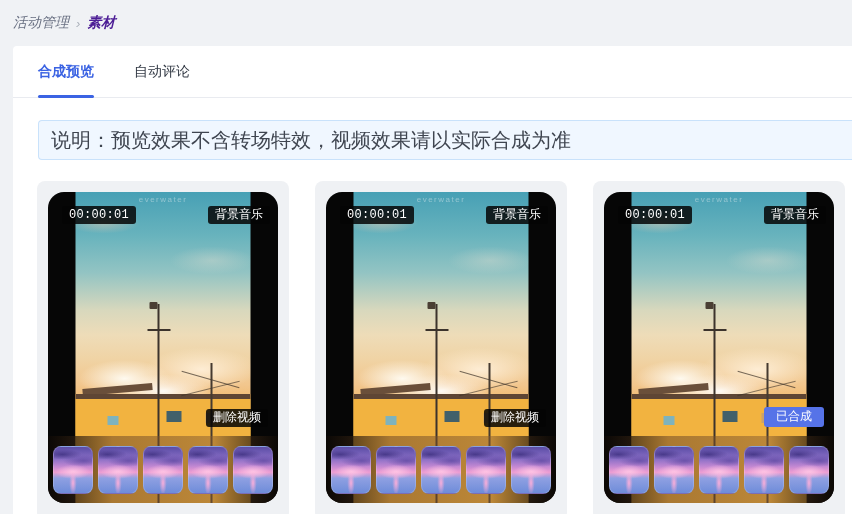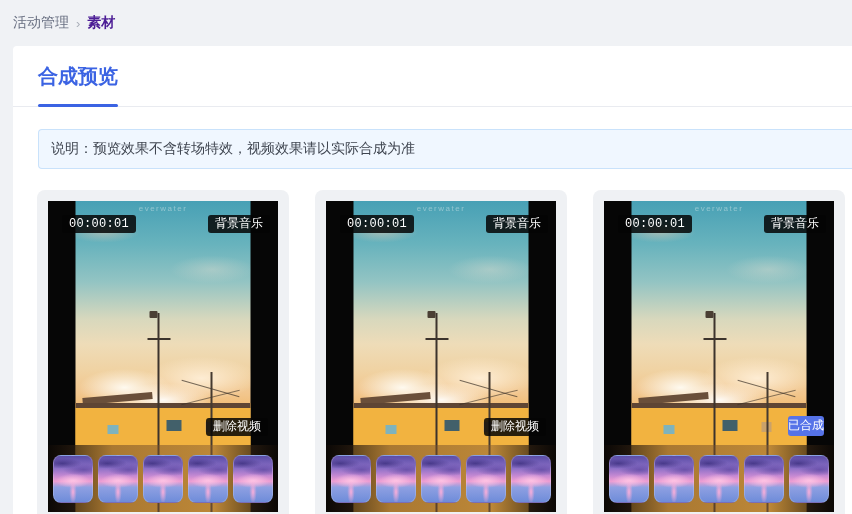--- a/index.html
+++ b/index.html
@@ -1,39 +1,39 @@
 <!DOCTYPE html>
 <html><head>
 <meta charset="utf-8">
 <style>
   * { margin:0; padding:0; box-sizing:border-box; }
   html,body { width:852px; height:514px; overflow:hidden; font-family:"Liberation Sans", sans-serif; background:#f0f2f5; }
 
   
-  .topbar { height:46px; display:flex; align-items:center; padding-left:13px; font-size:14px; }
+  .topbar { height:46px; display:flex; align-items:center; padding-left:13px; font-size:14px;font-style:italic; }
   .crumb { color:#697082; cursor:pointer; }
   .crumb-sep { color:#a9afb9; margin:0 7px; font-size:13px; }
   .crumb-current { color:#4c1d95; font-weight:700; }
 
   
   .panel { position:absolute; left:13px; top:46px; right:0; height:490px; background:#ffffff; border-top-left-radius:4px; }
 
   
   .tabs { display:flex; gap:40px; padding-left:25px; border-bottom:1px solid #e9ebf0; }
-  .tab { font-size:20px; color:#333a45; padding:17px 0 16px; position:relative; cursor:pointer; }
+  .tab { font-size:14px; color:#333a45; padding:17px 0 16px; position:relative; cursor:pointer; }
   .tab.active { color:#3b63e3; font-weight:700; }
   .tab.active::after { content:""; position:absolute; left:0; right:0; bottom:-1px; height:3px; background:#3b63e3; border-radius:2px; }
 
   
-  .notice { margin:22px 0 0 25px; height:40px; background:#f0f7ff; border:1px solid #c9e2fb; border-right:none; border-radius:4px 0 0 4px; display:flex; align-items:center; padding-left:12px; font-size:14px; color:#3f4550; }
+  .notice { margin:22px 0 0 25px; height:40px; background:#f0f7ff; border:1px solid #c9e2fb; border-right:none; border-radius:4px 0 0 4px; display:flex; align-items:center; padding-left:12px; font-size:20px; color:#3f4550; }
 
   
   .cards { display:flex; gap:26px; margin:21px 0 0 24px; }
   .card { width:252px; height:340px; background:#eff1f4; border-radius:8px; padding:11px; flex-shrink:0; }
-  .video { position:relative; width:230px; height:311px; background:#060606; border-radius:0; overflow:hidden; cursor:pointer; }
+  .video { position:relative; width:230px; height:311px; background:#060606; border-radius:16px; overflow:hidden; cursor:pointer; }
 
   
   .photo { position:absolute; left:50%; transform:translateX(-50%); top:0; width:175px; height:100%;
     background:
       radial-gradient(ellipse 52px 15px at 16% 10%, rgba(246,205,175,.45), rgba(246,205,175,0) 70%),
       radial-gradient(ellipse 60px 20px at 78% 22%, rgba(235,225,210,.35), rgba(235,225,210,0) 70%),
       radial-gradient(ellipse 64px 26px at 28% 60%, rgba(255,252,244,.95), rgba(255,252,244,0) 72%),
       radial-gradient(ellipse 78px 30px at 72% 57%, rgba(255,240,218,.9), rgba(255,240,218,0) 72%),
       radial-gradient(ellipse 70px 24px at 50% 64%, rgba(255,255,255,.92), rgba(255,255,255,0) 70%),
       radial-gradient(ellipse 90px 26px at 55% 69%, rgba(250,205,150,.8), rgba(250,205,150,0) 75%),
@@ -52,21 +52,21 @@
   .wire-1 { position:absolute; left:60%; top:60%; width:34%; height:1px; background:rgba(60,50,40,.7); transform:rotate(16deg); }
   .wire-2 { position:absolute; left:60%; top:63%; width:34%; height:1px; background:rgba(60,50,40,.6); transform:rotate(-14deg); }
 
   .watermark { position:absolute; top:3px; left:0; right:0; text-align:center; font-size:8px; letter-spacing:1.5px; color:rgba(214,231,236,.5); }
 
   
   .badge { position:absolute; font-size:12px; line-height:18px; color:#ffffff; background:rgba(5,5,5,.85); border-radius:3px; padding:0 7px; white-space:nowrap;font-family:Liberation Mono, monospace; }
   .badge-time { top:14px; left:14px; letter-spacing:.3px; }
   .badge-bgm  { top:14px; right:8px; }
   .badge-action { bottom:76px; right:10px; cursor:pointer;margin-left:48px; }
-  .badge-action.done { background:#5673e8; padding:1px 0; cursor:default; }
+  .badge-action.done { background:#5673e8; padding:1px 12px; cursor:default; }
 
   
   .strip-bg { position:absolute; left:0; right:0; bottom:0; height:67px;
     background:linear-gradient(90deg, rgba(12,8,5,.85), rgba(110,72,38,.55) 28%, rgba(135,92,48,.5) 72%, rgba(12,8,5,.85)); }
   .filmstrip { position:absolute; left:0; right:0; bottom:9px; display:flex; justify-content:center; gap:5px; }
   .thumb { width:40px; height:48px; border-radius:8px; flex-shrink:0; cursor:pointer;
     border:1px solid rgba(255,255,255,.18);
     background:
       radial-gradient(ellipse 5px 16px at 50% 78%, rgba(255,175,218,.95), rgba(255,175,218,0) 75%),
       radial-gradient(ellipse 24px 10px at 50% 54%, rgba(255,198,229,.95), rgba(255,198,229,0) 72%),
@@ -79,20 +79,21 @@
 
 <div class="topbar">
   <span class="crumb">活动管理</span>
   <span class="crumb-sep">›</span>
   <span class="crumb-current">素材</span>
 </div>
 
 <div class="panel">
   <div class="tabs">
     <div class="tab active">合成预览</div>
+    <div class="tab">自动评论</div>
   </div>
 
   <div class="notice">
     <span>说明：预览效果不含转场特效，视频效果请以实际合成为准</span>
   </div>
 
   <div class="cards" id="cards">
   <div class="card">
     <div class="video">
       <div class="photo">

